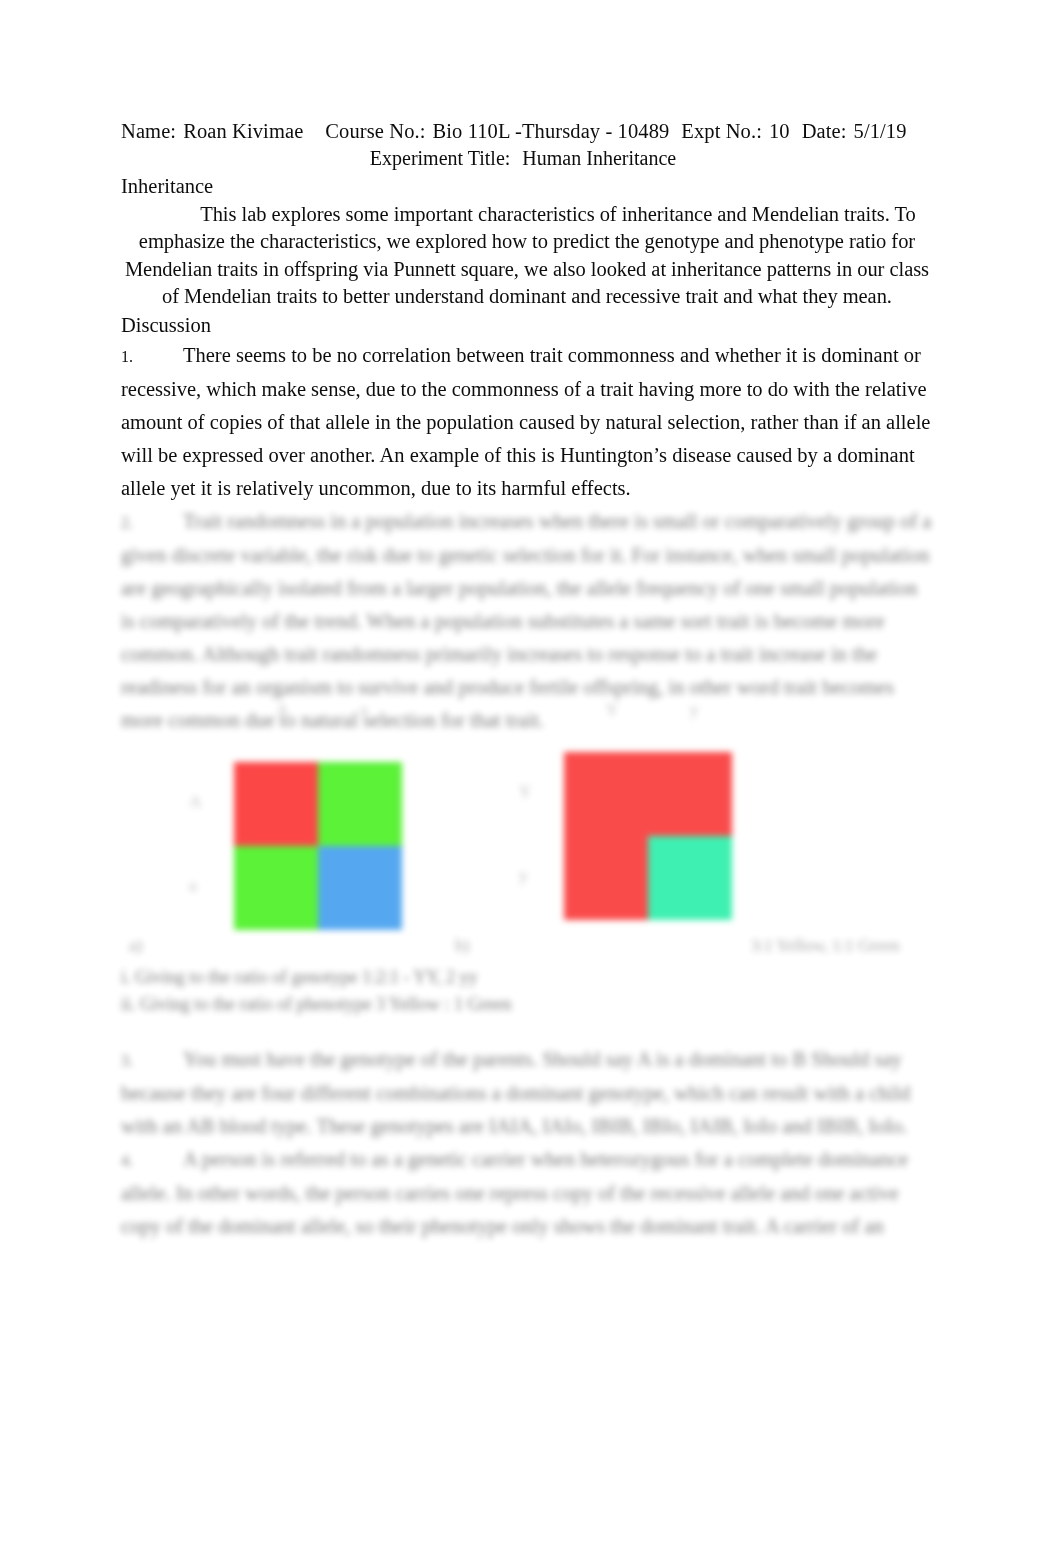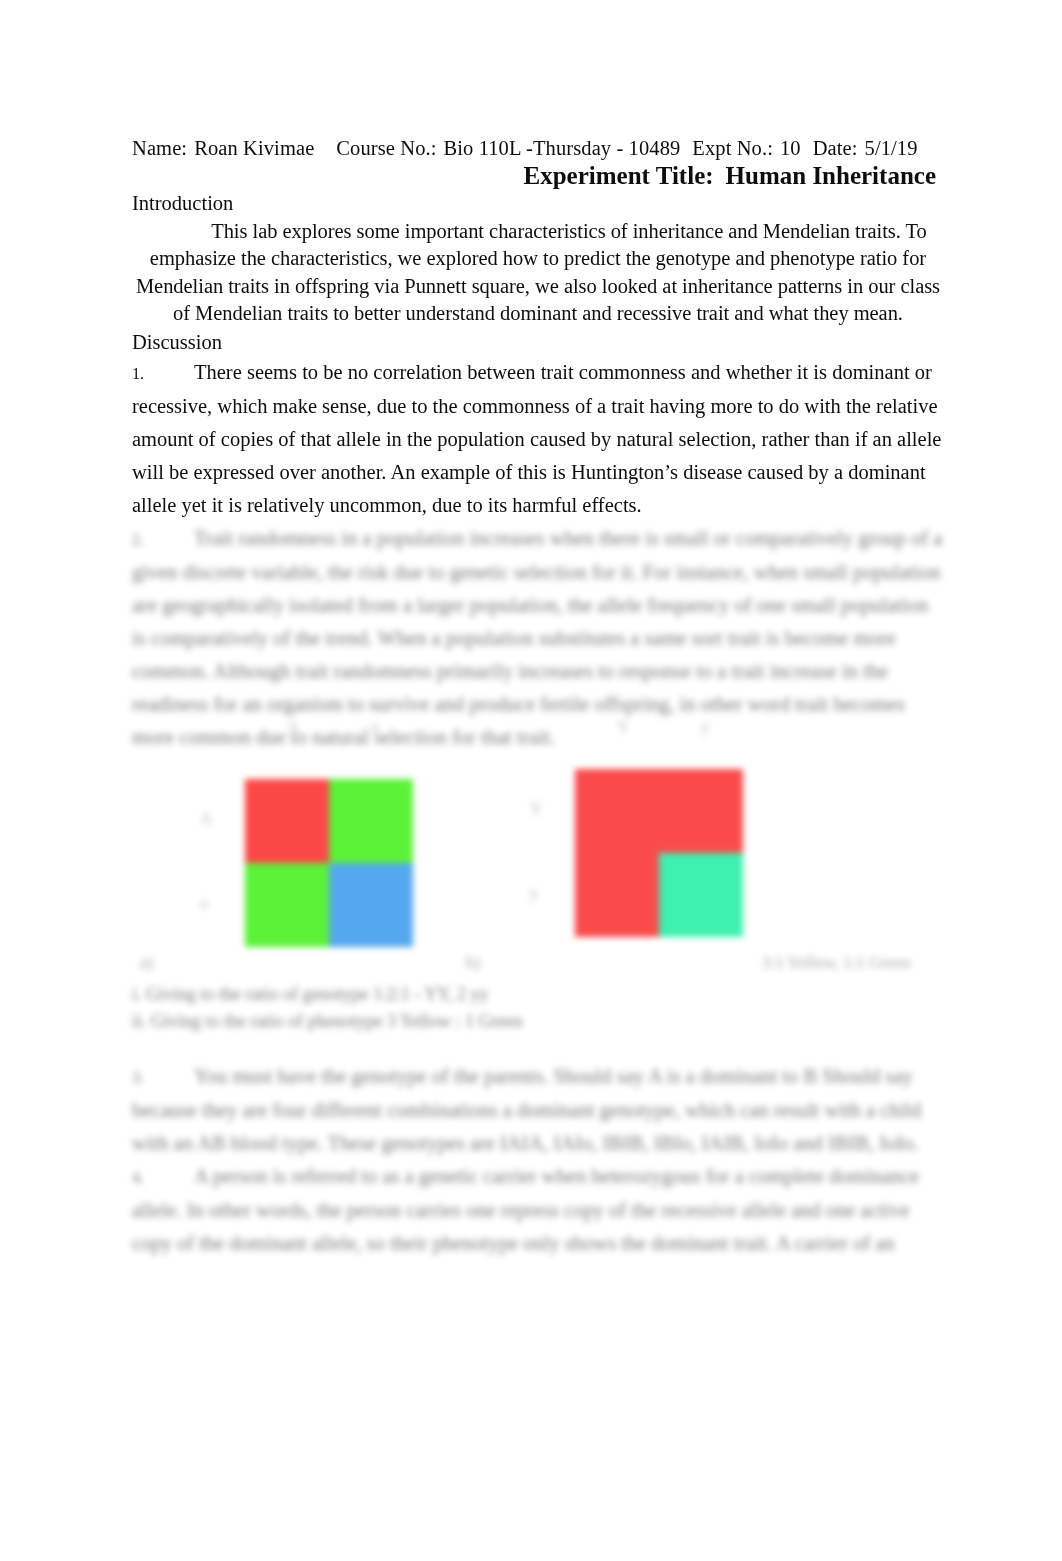--- a/index.html
+++ b/index.html
@@ -20,45 +20,43 @@
   .page {
     position: absolute;
     left: 0; top: 0;
     width: 1062px;
     height: 1561px;
     background: #fff;
   }
 
   .content {
     position: absolute;
-    left: 132px;
+    left: 121px;
     top: 118px;
     width: 812px;
-    margin-top: 17px;
   }
 
   
   .hdr-line {
     font-size: 20.5px;
     line-height: 27px;
     white-space: nowrap;
     letter-spacing: 0.1px;
   }
   .hdr-line .seg { display: inline; }
   .gap-lg { display: inline-block; width: 22px; }
   .gap-md { display: inline-block; width: 12px; }
   .gap-sm { display: inline-block; width: 7px; }
 
   .hdr-line-2 {
-    font-size: 25px;
+    font-size: 20px;
     line-height: 27px;
-    text-align: right;
+    text-align: center;
     padding-right: 8px;
     white-space: nowrap;
-    font-weight: bold;
   }
 
   .section-head {
     font-size: 20.5px;
     line-height: 27.5px;
     margin-top: 1px;
   }
 
   p.body-text {
     font-size: 20.5px;
@@ -130,21 +128,21 @@
   <div class="content">
 
     <div class="hdr-line">
       <span class="seg">Name:</span><span class="gap-sm"></span><span class="seg">Roan Kivimae</span><span class="gap-lg"></span><span class="seg">Course No.:</span><span class="gap-sm"></span><span class="seg">Bio 110L -Thursday - 10489</span><span class="gap-md"></span><span class="seg">Expt No.:</span><span class="gap-sm"></span><span class="seg">10</span><span class="gap-md"></span><span class="seg">Date:</span><span class="gap-sm"></span><span class="seg">5/1/19</span>
     </div>
 
     <div class="hdr-line-2">
       <span class="seg">Experiment Title:</span><span class="gap-md"></span><span class="seg">Human Inheritance</span>
     </div>
 
-    <div class="section-head">Introduction</div>
+    <div class="section-head">Inheritance</div>
 
     <p class="body-text"><span class="indent"></span><span>This lab explores some important characteristics of inheritance and Mendelian traits. To emphasize the characteristics, we explored how to predict the genotype and phenotype ratio for Mendelian traits in offspring via Punnett square, we also looked at inheritance patterns in our class of Mendelian traits to better understand dominant and recessive trait and what they mean.</span></p>
 
     <div class="section-head">Discussion</div>
 
     <p class="num-para"><span class="numlbl">1.</span><span>There seems to be no correlation between trait commonness and whether it is dominant or recessive, which make sense, due to the commonness of a trait having more to do with the relative amount of copies of that allele in the population caused by natural selection, rather than if an allele will be expressed over another. An example of this is Huntington’s disease caused by a dominant allele yet it is relatively uncommon, due to its harmful effects.</span></p>
 
     <p class="num-para blurred"><span class="numlbl">2.</span><span>Trait randomness in a population increases when there is small or comparatively group of a given discrete variable, the risk due to genetic selection for it. For instance, when small population are geographically isolated from a larger population, the allele frequency of one small population is comparatively of the trend. When a population substitutes a same sort trait is become more common. Although trait randomness primarily increases to response to a trait increase in the readiness for an organism to survive and produce fertile offspring, in other word trait becomes more common due to natural selection for that trait.</span></p>
 
     <div class="punnett-area">

